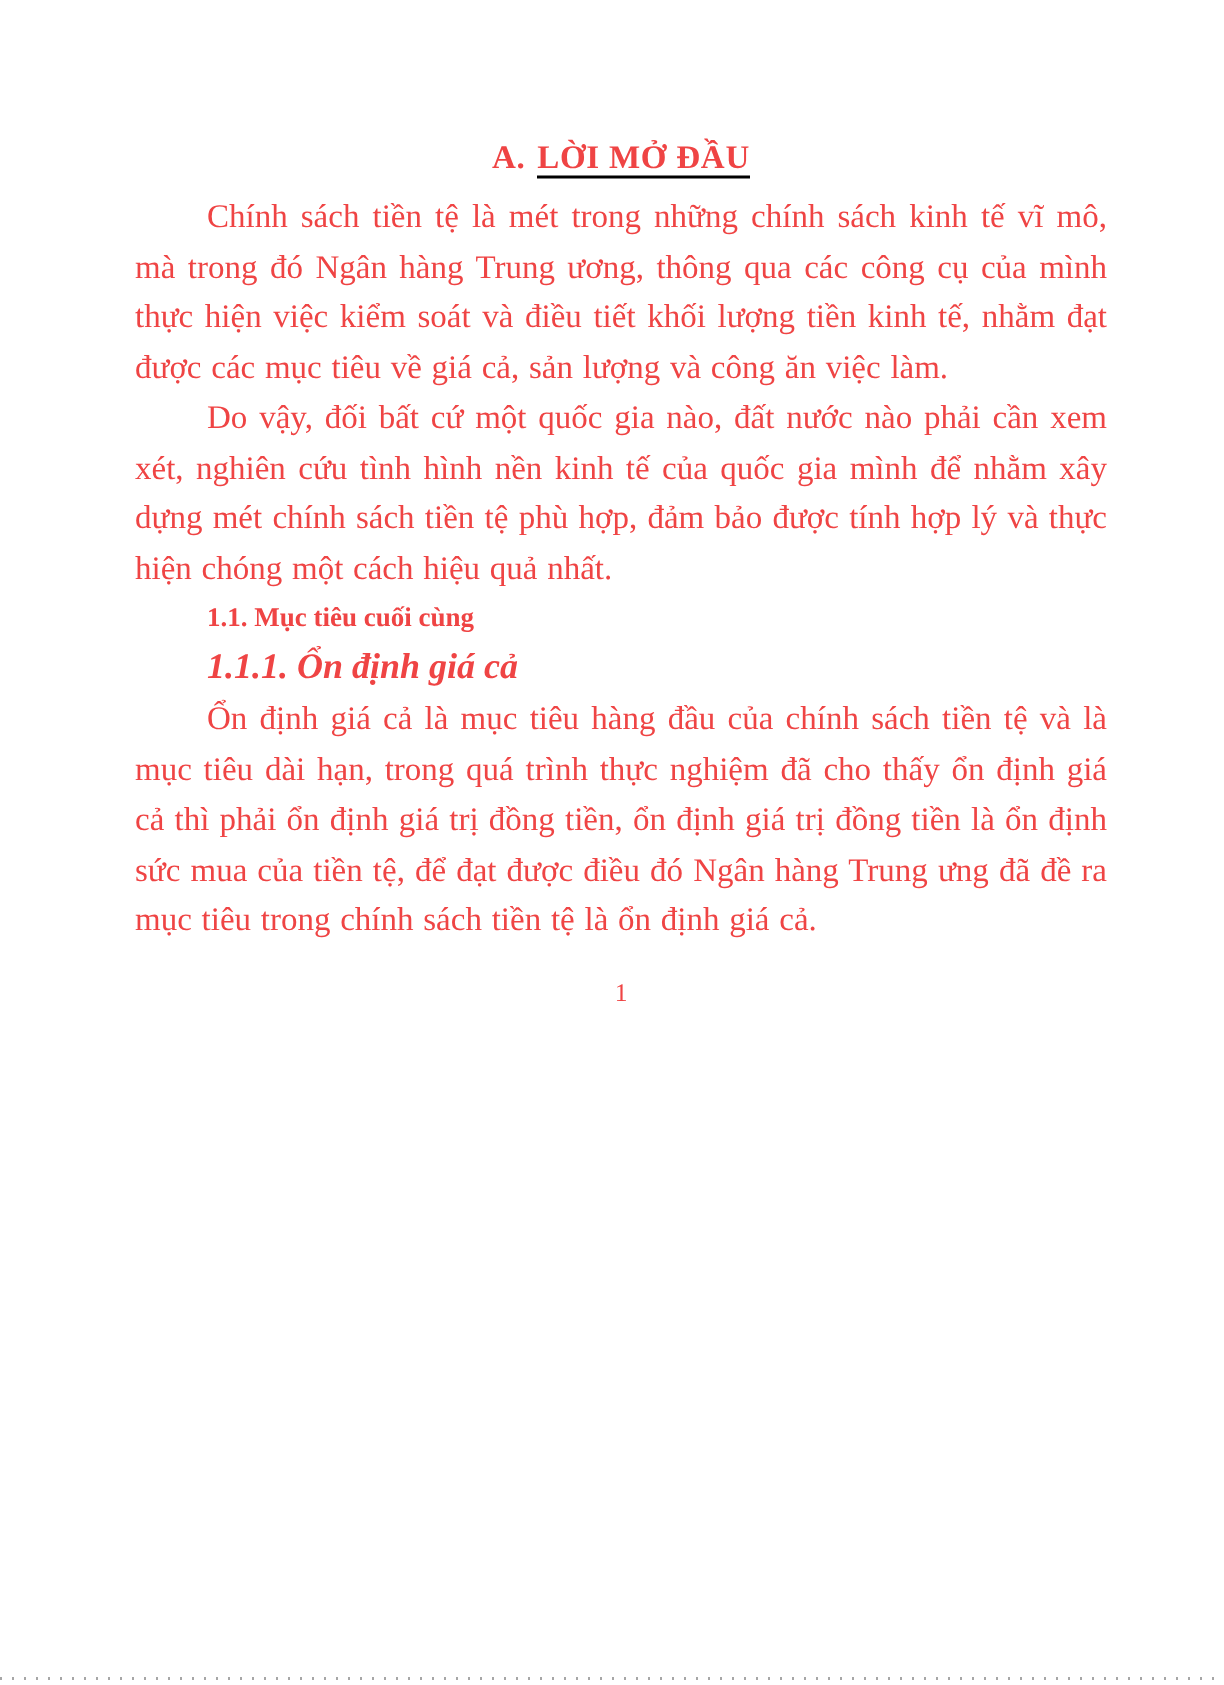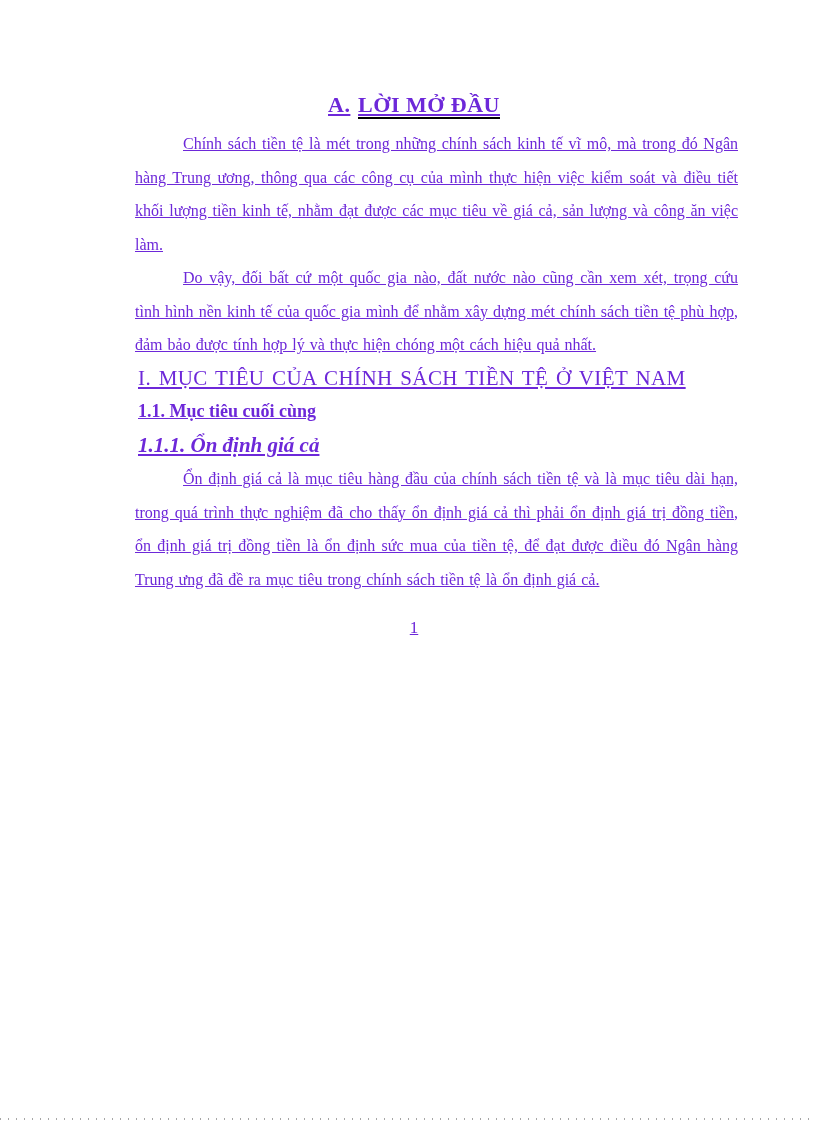--- a/index.html
+++ b/index.html
@@ -6,61 +6,59 @@
   html, body {
     width: 816px;
     background: #ffffff;
     font-family: "Liberation Serif", "DejaVu Serif", serif;
   }
   .page {
     position: relative;
     width: 816px;
     height: 1123px;
     background: #ffffff;
-    color: #6d28d9;
+    color: #ef4444;
     padding: 87px 78px 0 90px;
     overflow: hidden;
-    text-decoration: underline;
   }
   .doc-heading {
     text-align: center;
     font-size: 22px;
     font-weight: bold;
     line-height: 36px;
     margin-bottom: 4px;
     letter-spacing: 0.5px;
   }
   .doc-heading .underlined {
     border-bottom: 2px solid #000;
     padding-bottom: 0px;
   }
   .doc-heading .prefix { margin-right: 0.35em; }
   .para {
-    font-size: 16px;
+    font-size: 22px;
     line-height: 33.5px;
     text-align: justify;
     text-indent: 48px;
     word-spacing: 1px;
-    margin-left: 45px;
   }
   .section-caps {
     font-size: 21px;
     line-height: 33.5px;
     text-indent: 48px;
     letter-spacing: 0.4px;
     word-spacing: 2px;
   }
   .sub-heading {
     font-size: 18px;
     font-weight: bold;
     line-height: 33.5px;
     text-indent: 48px;
   }
   .sub-sub-heading {
-    font-size: 21px;
+    font-size: 24px;
     font-weight: bold;
     font-style: italic;
     line-height: 33.5px;
     text-indent: 48px;
   }
   .heading-b { margin-top: 0px; }
   .footer {
     margin-top: 22px;
     text-align: center;
     font-size: 17px;
@@ -82,24 +80,23 @@
 </head>
 <body>
 
 <div class="page">
 
   <div class="doc-heading">
     <span class="prefix">A.</span><span class="underlined">LỜI MỞ ĐẦU</span>
   </div>
 
   <p class="para">Chính sách tiền tệ là mét trong những chính sách kinh tế vĩ mô, mà trong đó Ngân hàng Trung ương, thông qua các công cụ của mình thực hiện việc kiểm soát và điều tiết khối lượng tiền kinh tế, nhằm đạt được các mục tiêu về giá cả, sản lượng và công ăn việc làm.</p>
-  <p class="para">Do vậy, đối bất cứ một quốc gia nào, đất nước nào cũng cần xem xét, trọng cứu tình hình nền kinh tế của quốc gia mình để nhằm xây dựng mét chính sách tiền tệ phù hợp, đảm bảo được tính hợp lý và thực hiện chóng một cách hiệu quả nhất.</p>
+  <p class="para">Do vậy, đối bất cứ một quốc gia nào, đất nước nào phải cần xem xét, nghiên cứu tình hình nền kinh tế của quốc gia mình để nhằm xây dựng mét chính sách tiền tệ phù hợp, đảm bảo được tính hợp lý và thực hiện chóng một cách hiệu quả nhất.</p>
 
 
-  <div class="section-caps">I. MỤC TIÊU CỦA CHÍNH SÁCH TIỀN TỆ Ở VIỆT NAM</div>
 
   <div class="sub-heading">1.1. Mục tiêu cuối cùng</div>
 
 
   <div class="sub-sub-heading">1.1.1. Ổn định giá cả</div>
 
   <p class="para">Ổn định giá cả là mục tiêu hàng đầu của chính sách tiền tệ và là mục tiêu dài hạn, trong quá trình thực nghiệm  đã cho thấy ổn định giá cả thì phải ổn định giá trị đồng tiền, ổn định giá trị đồng tiền là ổn định sức mua của tiền tệ, để đạt được điều đó Ngân hàng Trung ưng đã đề ra mục tiêu trong chính sách tiền tệ là ổn định giá cả.</p>
 
   <div class="footer">1</div>
 

